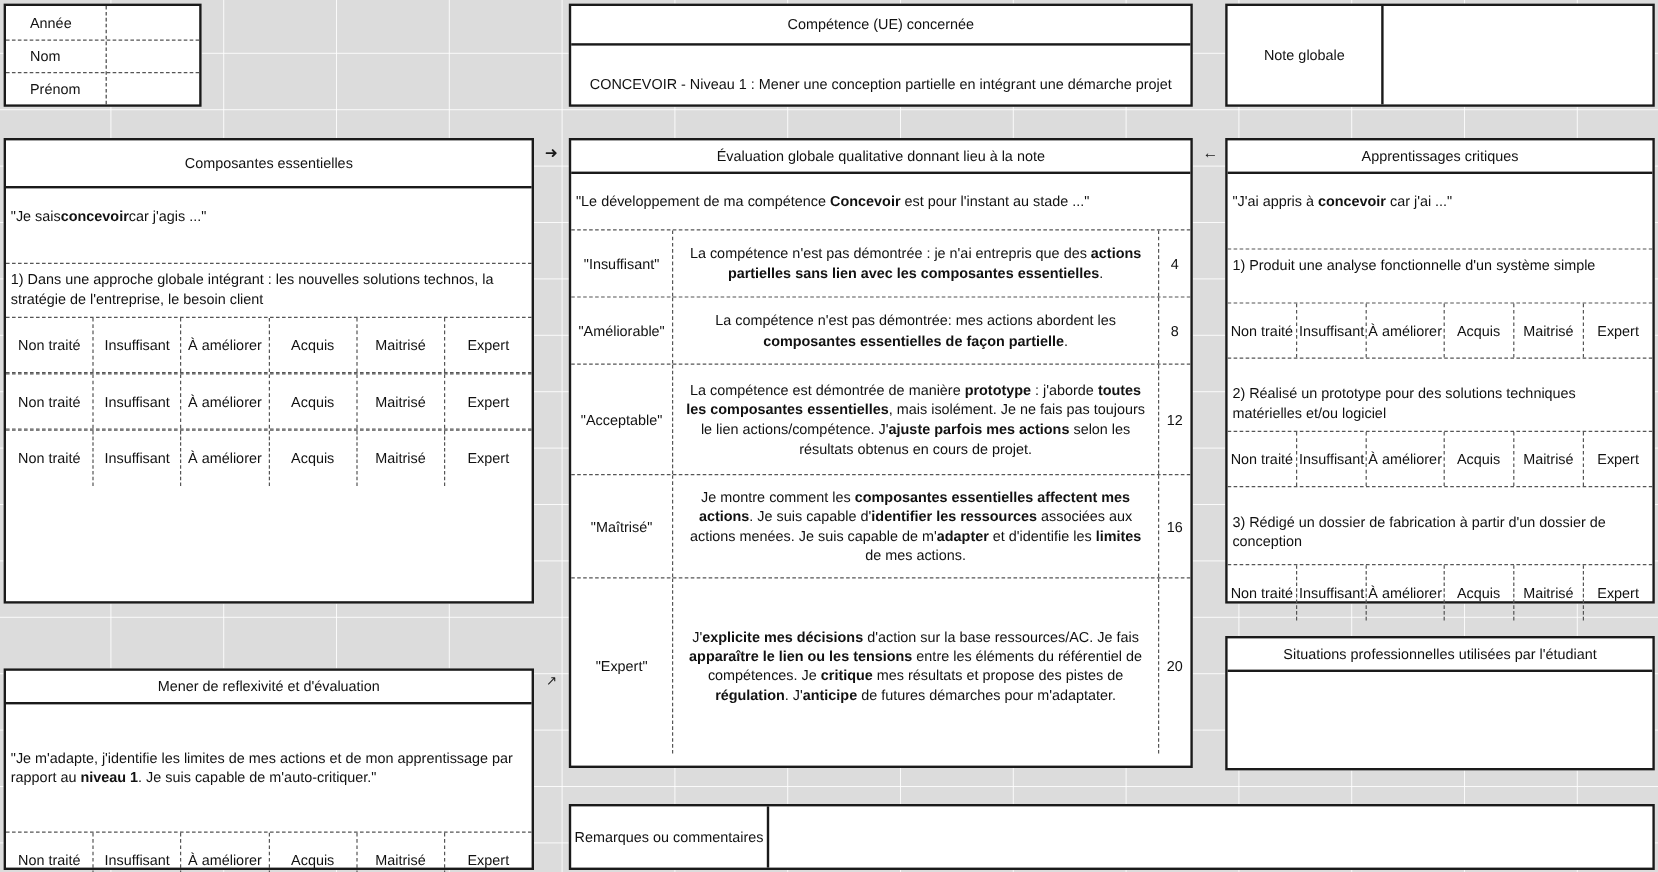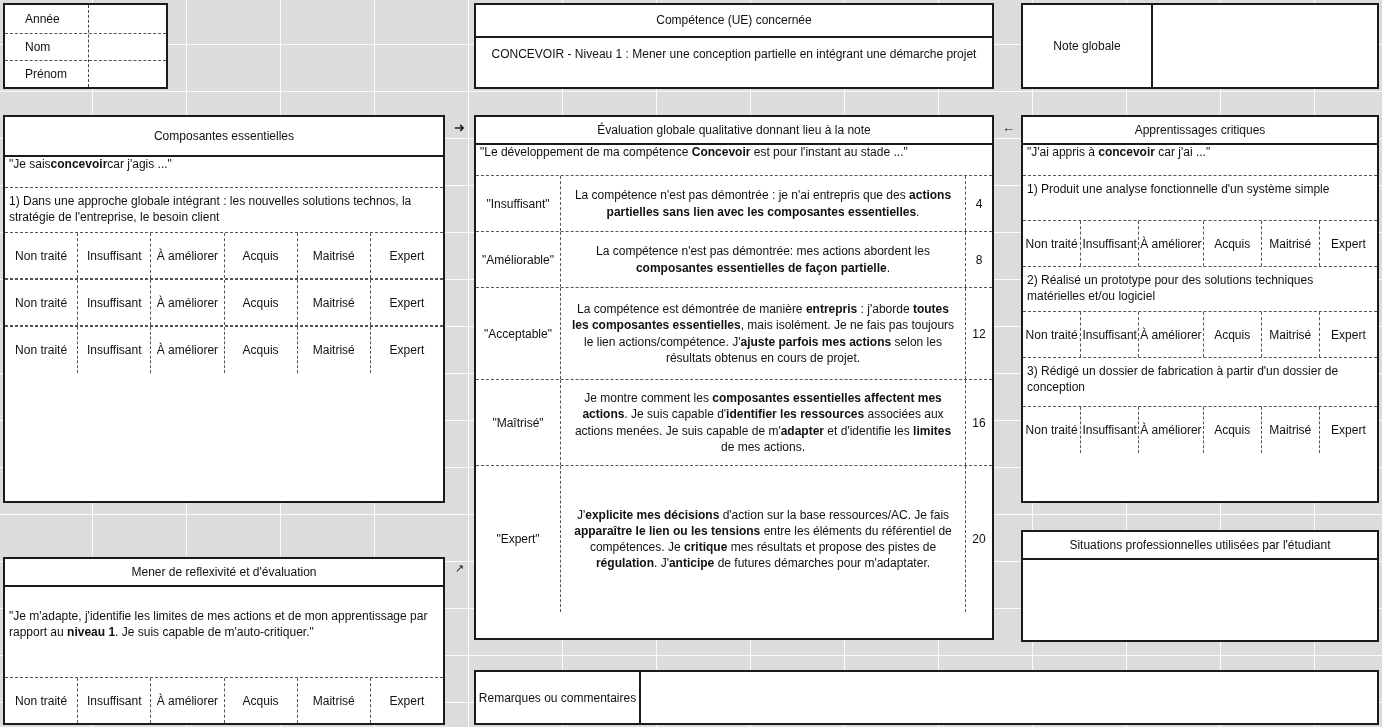--- a/index.html
+++ b/index.html
@@ -42,20 +42,21 @@
     display: flex;
     align-items: center;
     justify-content: center;
     padding: 2px 4px;
     line-height: 1.25;
   }
   .body-cell {
     box-sizing: border-box;
     padding: 5px 4px 21px 4px;
     line-height: 1.35;
+    margin-top: 16px;
   }
   .dashrow {
     border-top: 1px dashed #555;
     box-sizing: border-box;
   }
   .ratings {
     display: flex;
     box-sizing: border-box;
     border-top: 1px dashed #555;
     border-bottom: 1px dashed #555;
@@ -322,21 +323,21 @@
       <div class="evalrow" style="height: 56px;">
         <div class="lvl">"Améliorable"</div>
         <div class="desc">
           <div><span>La compétence n'est pas démontrée: mes actions abordent les </span><b>composantes essentielles de façon partielle</b><span>.</span></div>
         </div>
         <div class="pts">8</div>
       </div>
       <div class="evalrow" style="height: 92px;">
         <div class="lvl">"Acceptable"</div>
         <div class="desc">
-          <div><span>La compétence est démontrée de manière </span><b>entrepris</b><span> : j'aborde </span><b>toutes les composantes essentielles</b><span>, mais isolément. Je ne fais pas toujours le lien actions/compétence. J'</span><b>ajuste parfois mes actions</b><span> selon les résultats obtenus en cours de projet.</span></div>
+          <div><span>La compétence est démontrée de manière </span><b>prototype</b><span> : j'aborde </span><b>toutes les composantes essentielles</b><span>, mais isolément. Je ne fais pas toujours le lien actions/compétence. J'</span><b>ajuste parfois mes actions</b><span> selon les résultats obtenus en cours de projet.</span></div>
         </div>
         <div class="pts">12</div>
       </div>
       <div class="evalrow" style="height: 86px;">
         <div class="lvl">"Maîtrisé"</div>
         <div class="desc">
           <div><span>Je montre comment les </span><b>composantes essentielles affectent mes actions</b><span>. Je suis capable d'</span><b>identifier les ressources</b><span> associées aux actions menées. Je suis capable de m'</span><b>adapter</b><span> et d'identifie les </span><b>limites</b><span> de mes actions.</span></div>
         </div>
         <div class="pts">16</div>
       </div>

